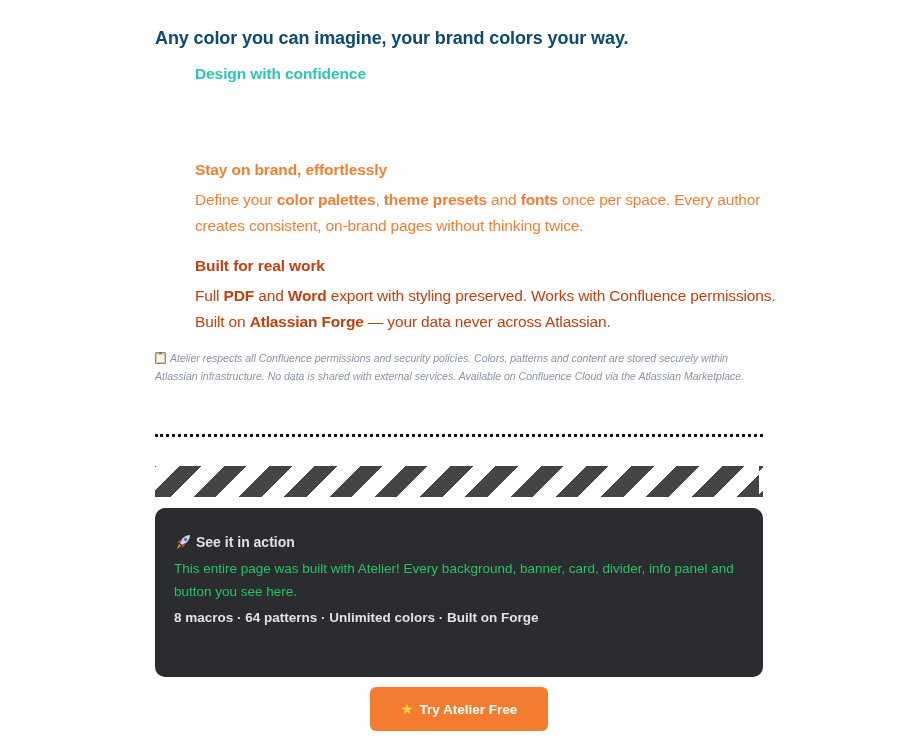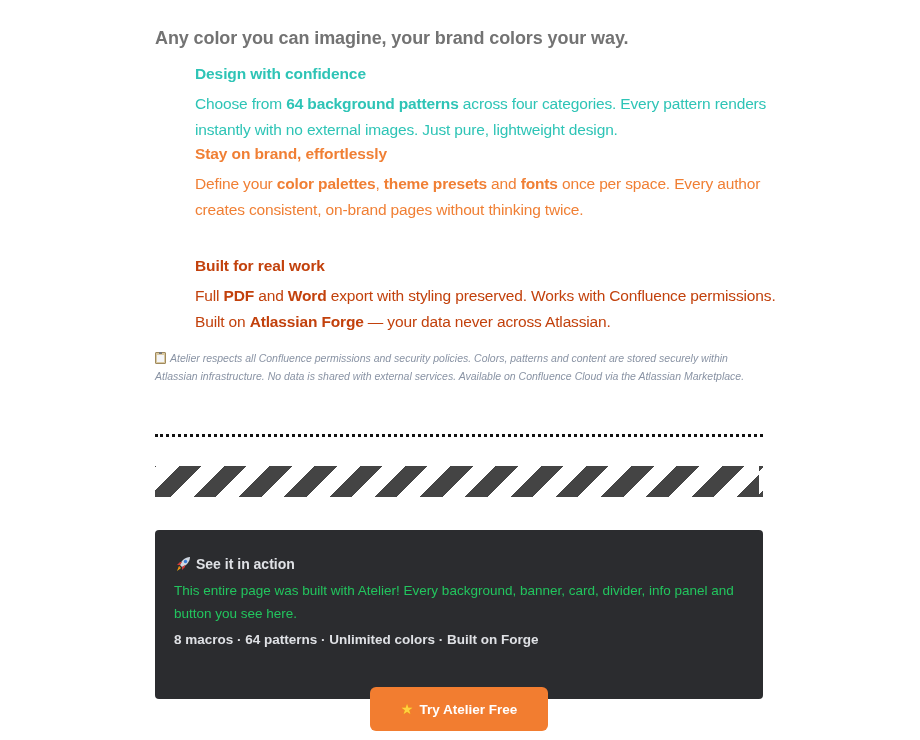--- a/index.html
+++ b/index.html
@@ -1,70 +1,67 @@
 <!DOCTYPE html>
 <html><head>
 <meta charset="utf-8">
 <style>
   html, body { margin: 0; padding: 0; background: #ffffff; }
   body { width: 920px; height: 740px; position: relative; overflow: hidden;
          font-family: "Liberation Sans", "DejaVu Sans", sans-serif; }
   .page { position: absolute; left: 155px; top: 0; width: 608px; }
 
   .main-title { position: absolute; top: 28px; left: 0; margin: 0;
-    font-size: 18px; font-weight: bold; color: #737373; white-space: nowrap; letter-spacing: -0.1px; }
+    font-size: 18px; font-weight: bold; color: #0c4a6e; white-space: nowrap; letter-spacing: -0.1px; }
 
   .section { position: absolute; left: 0; width: 608px; margin-left: 40px; }
   .section h3 { margin: 0; font-size: 15.5px; font-weight: bold; line-height: 22px; letter-spacing: -0.1px; }
   .section p { margin: 6px 0 0 0; font-size: 15.5px; line-height: 26px; letter-spacing: -0.15px; }
   .section p b { font-weight: bold; }
 
   .sec-teal { top: 63px; color: #2ec4b6; }
-  .sec-orange { top: 143px; color: #f07f34; }
+  .sec-orange { top: 159px; color: #f07f34; }
   .sec-blue { top: 255px; color: #c2410c; }
 
   .info-panel { position: absolute; top: 349px; left: 0; width: 608px;
     font-size: 10.5px; line-height: 18px; font-style: italic; color: #8993a4; }
   .clip-icon { display: inline-block; width: 11px; height: 12px; background: #d9c9a3;
     border: 1px solid #a08a5c; border-radius: 1px; vertical-align: -2px; margin-right: 4px; position: relative; box-sizing: border-box; }
   .clip-icon::before { content: ""; position: absolute; left: 1px; right: 1px; top: 2px; bottom: 1px; background: #f4f5f7; }
   .clip-icon::after { content: ""; position: absolute; left: 3px; right: 3px; top: -1px; height: 2px; background: #777; }
 
   .dotted-divider { position: absolute; top: 434px; left: 0; width: 608px; height: 0;
     border-top: 3px dotted #111111; }
 
   .stripe-banner { position: absolute; top: 466px; left: 0; width: 608px; height: 31px;
     background: repeating-linear-gradient(-45deg,
       #444444 0px, #444444 16px, #ffffff 16px, #ffffff 32px); background-position: -4px 0; }
 
   .action-card { position: absolute; top: 508px; left: 0; width: 608px; height: 169px;
-    background: #2b2c2f; border-radius: 4px; box-sizing: border-box; padding: 22px 19px; color: #d5d7db; margin-top: 22px; }
+    background: #2b2c2f; border-radius: 10px; box-sizing: border-box; padding: 22px 19px; color: #d5d7db; }
   .action-card .card-title { font-size: 14px; font-weight: bold; line-height: 24px; color: #dfe1e5; display: flex; align-items: center; }
   .rocket-icon { display: inline-block; width: 18px; height: 18px; margin-right: 4px; }
   .action-card p { margin: 3px 0 0 0; font-size: 13.5px; line-height: 23px; color: #22c55e; }
   .action-card .stats { font-weight: bold; color: #dfe1e5; margin-top: 3px; }
   .action-card .install { margin-top: 3px; }
 
   .cta-button { position: absolute; top: 687px; left: 215px; width: 178px; height: 44px;
     background: #f27d30; border-radius: 6px; border: none; color: #ffffff;
     font-family: "Liberation Sans", "DejaVu Sans", sans-serif; font-size: 13.5px; font-weight: bold;
     display: flex; align-items: center; justify-content: center; gap: 6px; cursor: pointer; padding: 0; }
   .star-icon { font-size: 14px; color: #ffd23f; line-height: 1; text-shadow: 0 0 1px #e0a800; }
 </style>
 </head>
 <body>
 
 <div class="page">
   <h2 class="main-title">Any color you can imagine, your brand colors your way.</h2>
 
   <div class="section sec-teal">
     <h3>Design with confidence</h3>
-    <p>
-      <span>Choose from </span><b>64 background patterns</b><span> across four categories. Every pattern renders instantly with no external images. Just pure, lightweight design.</span>
-    </p>
   </div>
 
   <div class="section sec-orange">
     <h3>Stay on brand, effortlessly</h3>
     <p>
       <span>Define your </span><b>color palettes</b><span>, </span><b>theme presets</b><span> and </span><b>fonts</b><span> once per space. Every author creates consistent, on-brand pages without thinking twice.</span>
     </p>
   </div>
 
   <div class="section sec-blue">

